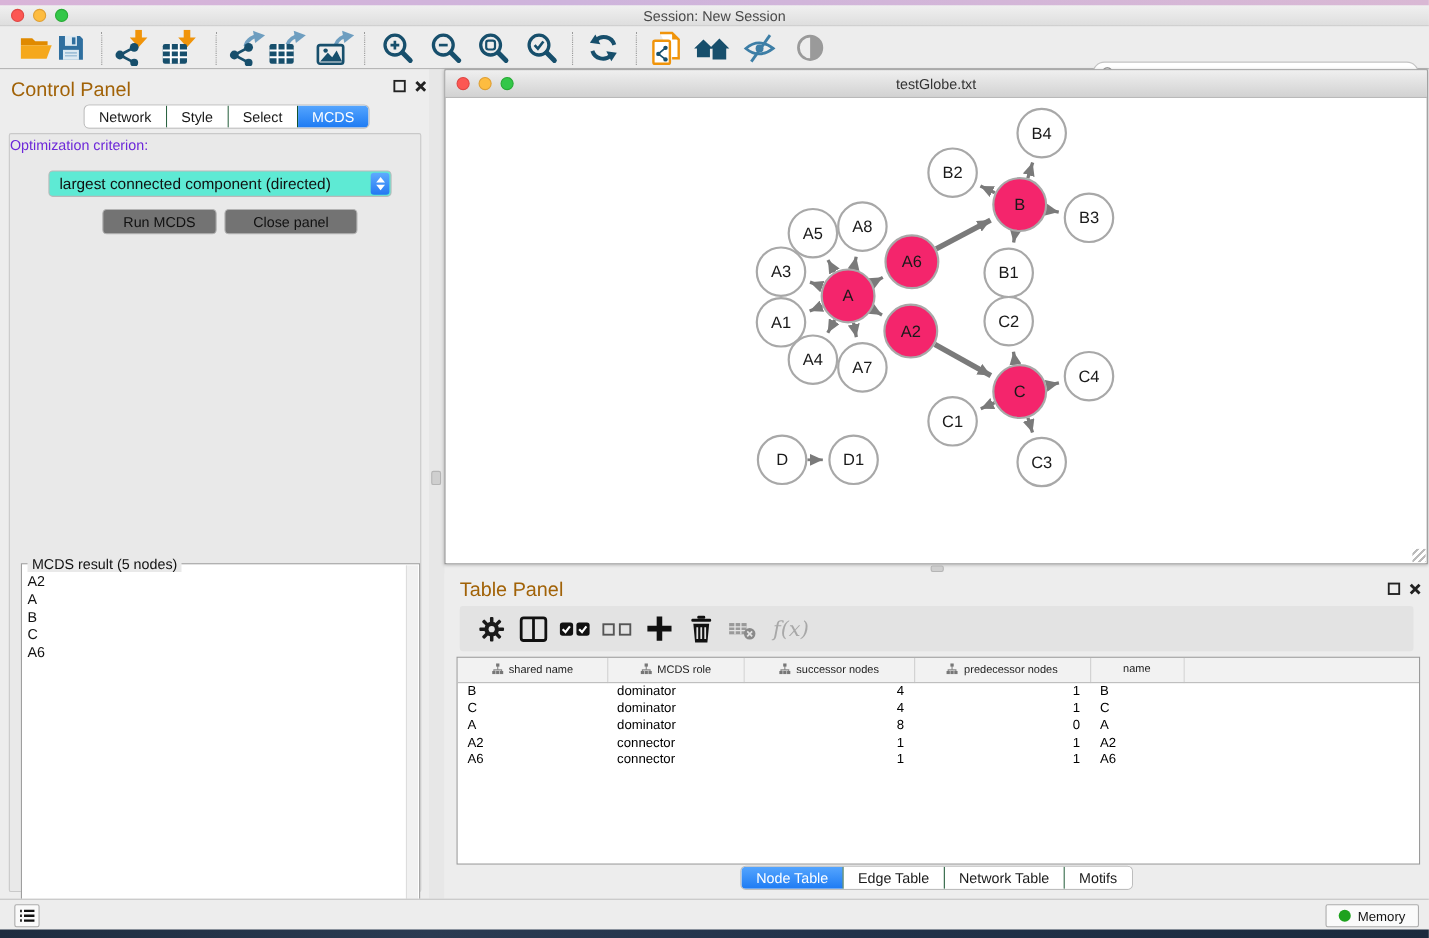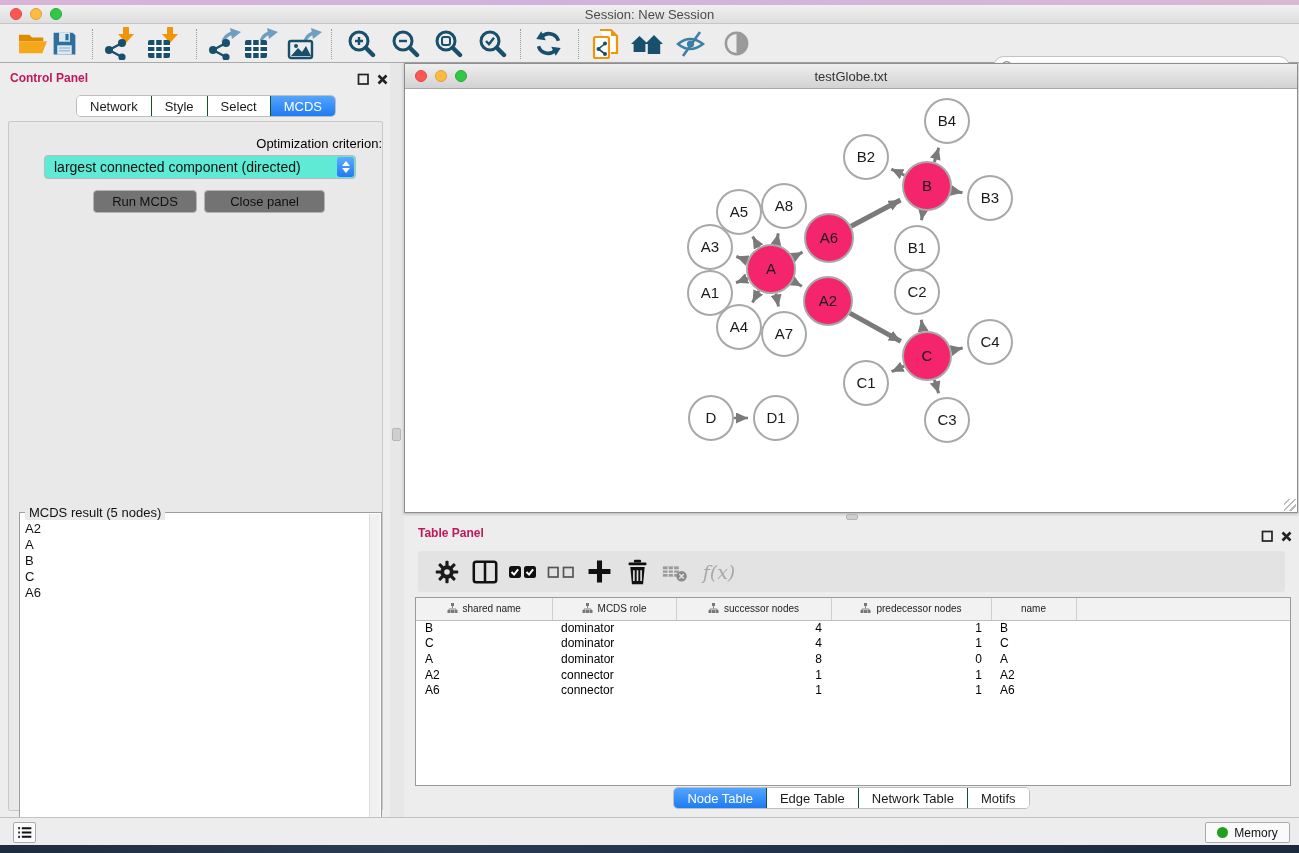--- a/index.html
+++ b/index.html
@@ -28,37 +28,37 @@
   .tsep { position:absolute; top:5px; height:30px; width:0;
     border-left:1px dotted #9a9a9a; }
   .searchbox { position:absolute; left:993px; top:32px; width:297px; height:22px;
     background:#fff; border:1px solid #C3C3C3; border-radius:11px;
     display:flex; align-items:center; padding-left:7px; }
   .searchbox input { border:none; outline:none; flex:1; font-size:12px;
     background:transparent; font-family:"Liberation Sans",sans-serif; }
 
   
   .control-panel { position:absolute; left:0; top:63px; width:390px; height:754px; background:#EDEDED; }
-  .panel-head { position:absolute; left:10px; top:8px; font-size:12px; color:#be185d;font-weight:bold; }
+  .panel-head { position:absolute; left:10px; top:8px; font-size:18px; color:#a16207; }
   .panel-ctl { position:absolute; top:9px; width:12px; height:13px; }
   .v-divider { position:absolute; left:390px; top:63px; width:14px; height:754px; background:#E7E7E7; }
   .grip-v { position:absolute; left:2px; top:365px; width:9px; height:13px;
     background:#CFCFCF; border:1px solid #B5B5B5; border-radius:2px; }
 
   .seg-tabs { position:absolute; display:flex; height:22px; border:1px solid #BDBDBD;
     border-radius:5px; background:#fff; overflow:hidden; }
   .seg-tab { height:100%; line-height:21px; font-size:13px; color:#1a1a1a; padding:0 13px;
     border-right:1px solid #14532d; background:#fff; cursor:default; white-space:nowrap; }
   .seg-tab:last-child { border-right:none; }
   .seg-tab.active { background:linear-gradient(#55A5FE,#1E7BF3); color:#fff; }
 
   .cp-body { position:absolute; left:8px; top:58px; width:375px; height:690px;
     background:#E9E9E9; border:1px solid #C9C9C9; border-radius:2px; }
-  .opt-label { position:absolute; left:0; width:100%; top:14px; text-align:right;
-    font-size:13px; color:#000000; }
+  .opt-label { position:absolute; left:0; width:100%; top:2px; text-align:left;
+    font-size:13px; color:#6d28d9; }
   .selectbox { position:absolute; left:35px; top:33px; width:312px; height:24px;
     background:#5eead4; border:1px solid #B9B9B9; border-radius:4px;
     display:flex; align-items:center; padding-left:9px; font-size:14px; color:#111; }
   .stepper { position:absolute; right:1px; top:1px; width:17px; height:20px; border-radius:3px;
     background:linear-gradient(#5FABFE,#2379F2); display:flex; flex-direction:column;
     align-items:center; justify-content:center; gap:2px; }
   .chev-up { width:0; height:0; border-left:4px solid transparent; border-right:4px solid transparent;
     border-bottom:5px solid #fff; }
   .chev-down { width:0; height:0; border-left:4px solid transparent; border-right:4px solid transparent;
     border-top:5px solid #fff; }

